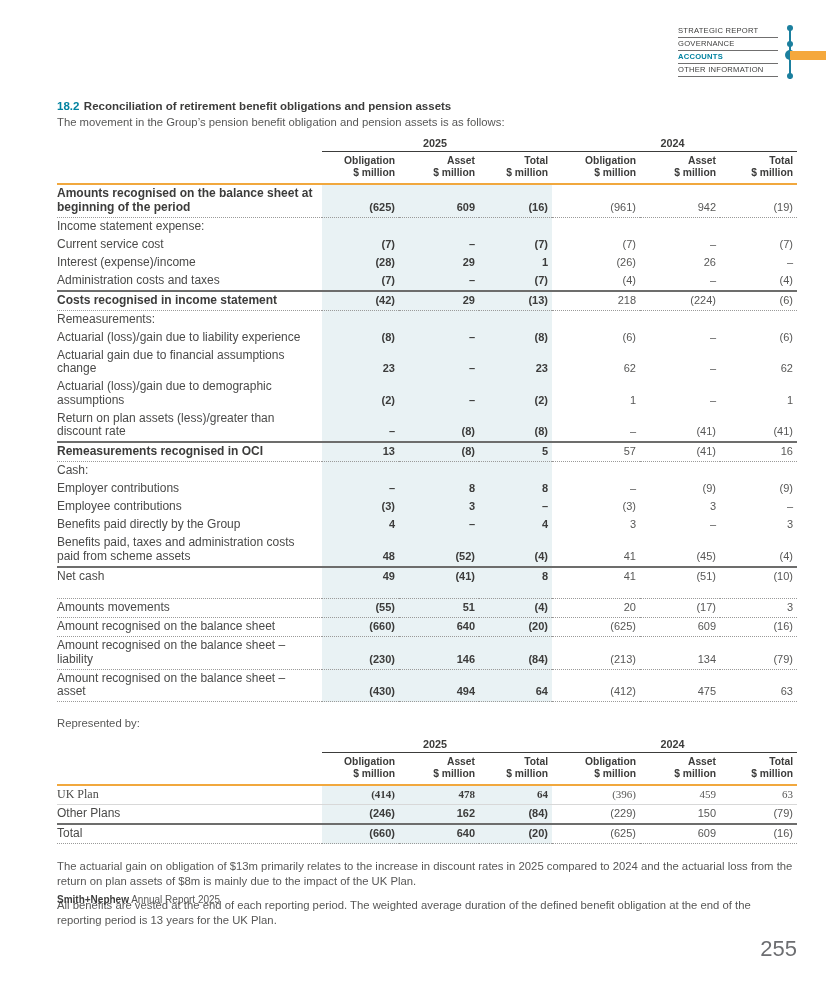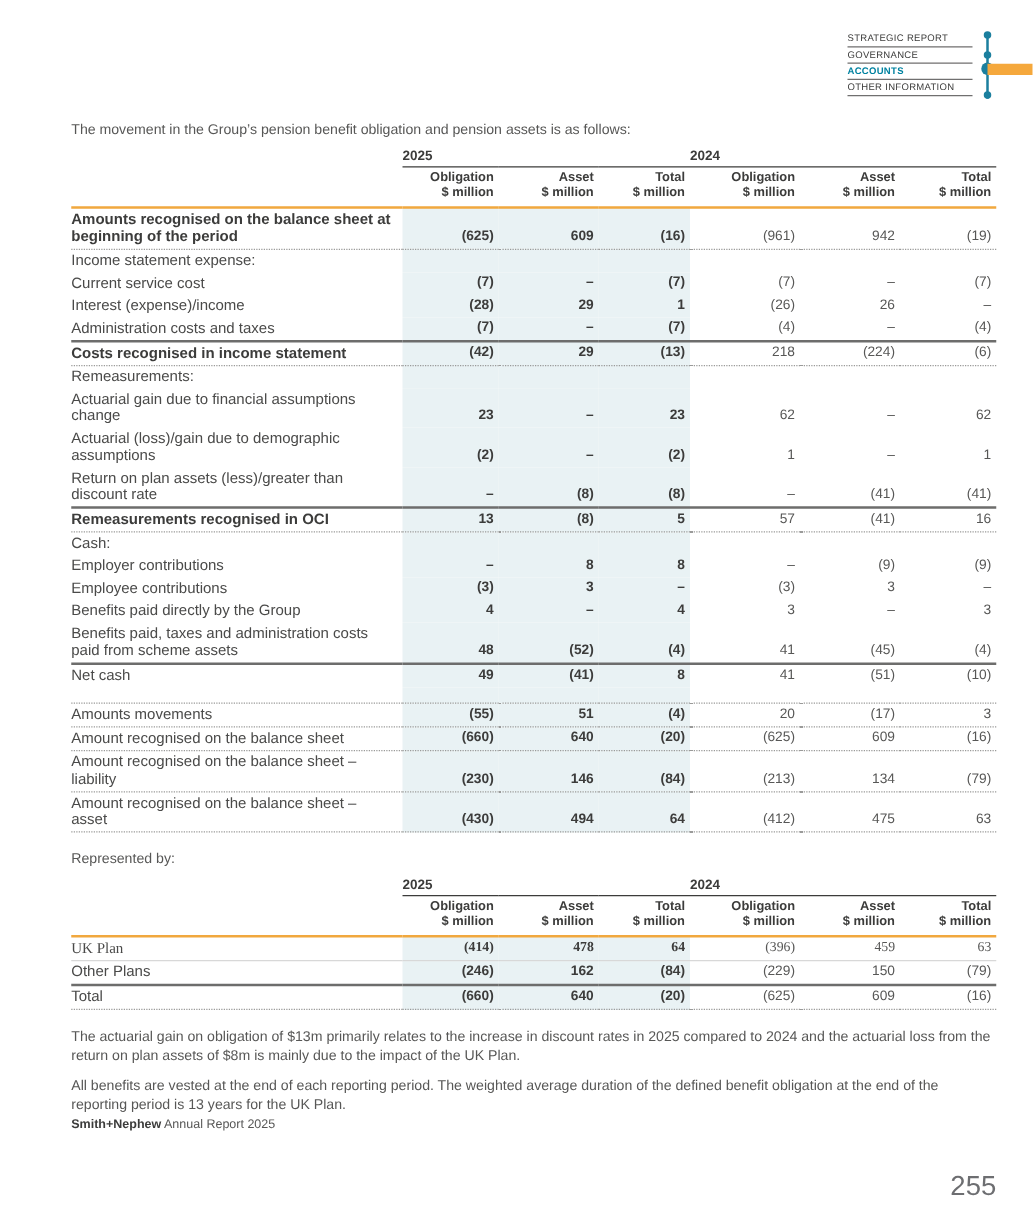--- a/index.html
+++ b/index.html
@@ -29,21 +29,21 @@
   .h-num { color:#0082a0; font-weight:bold; font-size:11.5px; }
   .h-title { color:#3c3c3b; font-weight:bold; font-size:11.5px; }
   .intro { font-size:11.3px; color:#575756; margin-top:2px; }
 
   table { border-collapse:collapse; table-layout:fixed; width:740px; margin-top:9px; }
   col.c-lbl { width:265px; }
   col.c-o25 { width:77px; } col.c-a25 { width:80px; } col.c-t25 { width:73px; }
   col.c-o24 { width:88px; } col.c-a24 { width:80px; } col.c-t24 { width:77px; }
 
   td { vertical-align:bottom; }
-  .yr { font-size:10.8px; font-weight:bold; color:#3c3c3b; text-align:left;
+  .yr { font-size:10.8px; font-weight:bold; color:#3c3c3b; text-align:center;
         border-bottom:1px solid #3c3c3b; padding:0 4px 2px 0; }
   .hdr { font-size:10.3px; font-weight:bold; color:#3c3c3b; text-align:right;
          line-height:12px; padding:3px 4px 4px 0; }
   tr.hdr-row td { border-bottom:2px solid #f1a83e; }
 
   tbody td { padding:2px 4px 2.5px 0; }
   .lbl { font-size:12px; line-height:13.5px; color:#4a4a49; text-align:left; white-space:pre-line; padding-left:0; }
   .num { font-size:11px; line-height:13.5px; text-align:right; }
   .v25 { background:#e9f2f4; font-weight:bold; color:#3c3c3b; }
   .v24 { color:#575756; }
@@ -76,20 +76,24 @@
   <div class="marker-line"></div>
   <div class="marker-dot d1"></div>
   <div class="marker-dot d2"></div>
   <div class="marker-dot d3"></div>
   <div class="marker-bigdot"></div>
   <div class="marker-bar"></div>
 </div>
 
 <div class="content">
 
+  <div>
+    <span class="h-num">18.2</span>
+    <span class="h-title">Reconciliation of retirement benefit obligations and pension assets</span>
+  </div>
   <div class="intro">The movement in the Group’s pension benefit obligation and pension assets is as follows:</div>
 
   <table>
     <colgroup>
       <col class="c-lbl">
         <col class="c-o25">
         <col class="c-a25">
         <col class="c-t25">
       <col class="c-o24">
         <col class="c-a24">
@@ -170,20 +174,29 @@
         <tr class="b-none">
           <td class="lbl">Remeasurements:</td>
           <td class="num v25"></td>
           <td class="num v25"></td>
           <td class="num v25"></td>
           <td class="num v24"></td>
           <td class="num v24"></td>
           <td class="num v24"></td>
         </tr>
         <tr class="b-none">
+          <td class="lbl">Actuarial (loss)/gain due to liability experience</td>
+          <td class="num v25">(8)</td>
+          <td class="num v25">–</td>
+          <td class="num v25">(8)</td>
+          <td class="num v24">(6)</td>
+          <td class="num v24">–</td>
+          <td class="num v24">(6)</td>
+        </tr>
+        <tr class="b-none">
           <td class="lbl">Actuarial gain due to financial assumptions
 change</td>
           <td class="num v25">23</td>
           <td class="num v25">–</td>
           <td class="num v25">23</td>
           <td class="num v24">62</td>
           <td class="num v24">–</td>
           <td class="num v24">62</td>
         </tr>
         <tr class="b-none">

